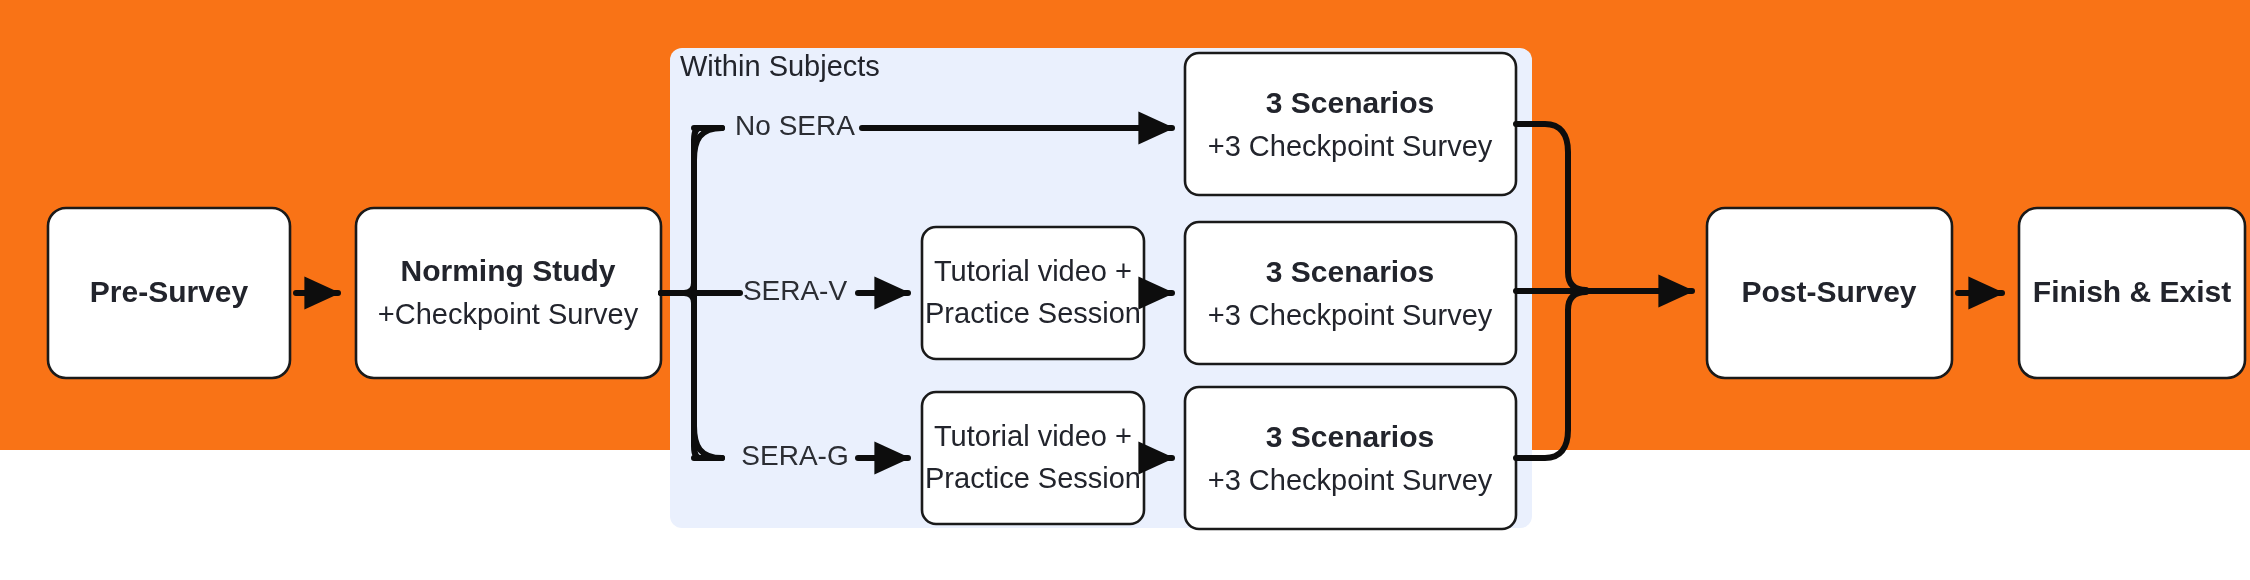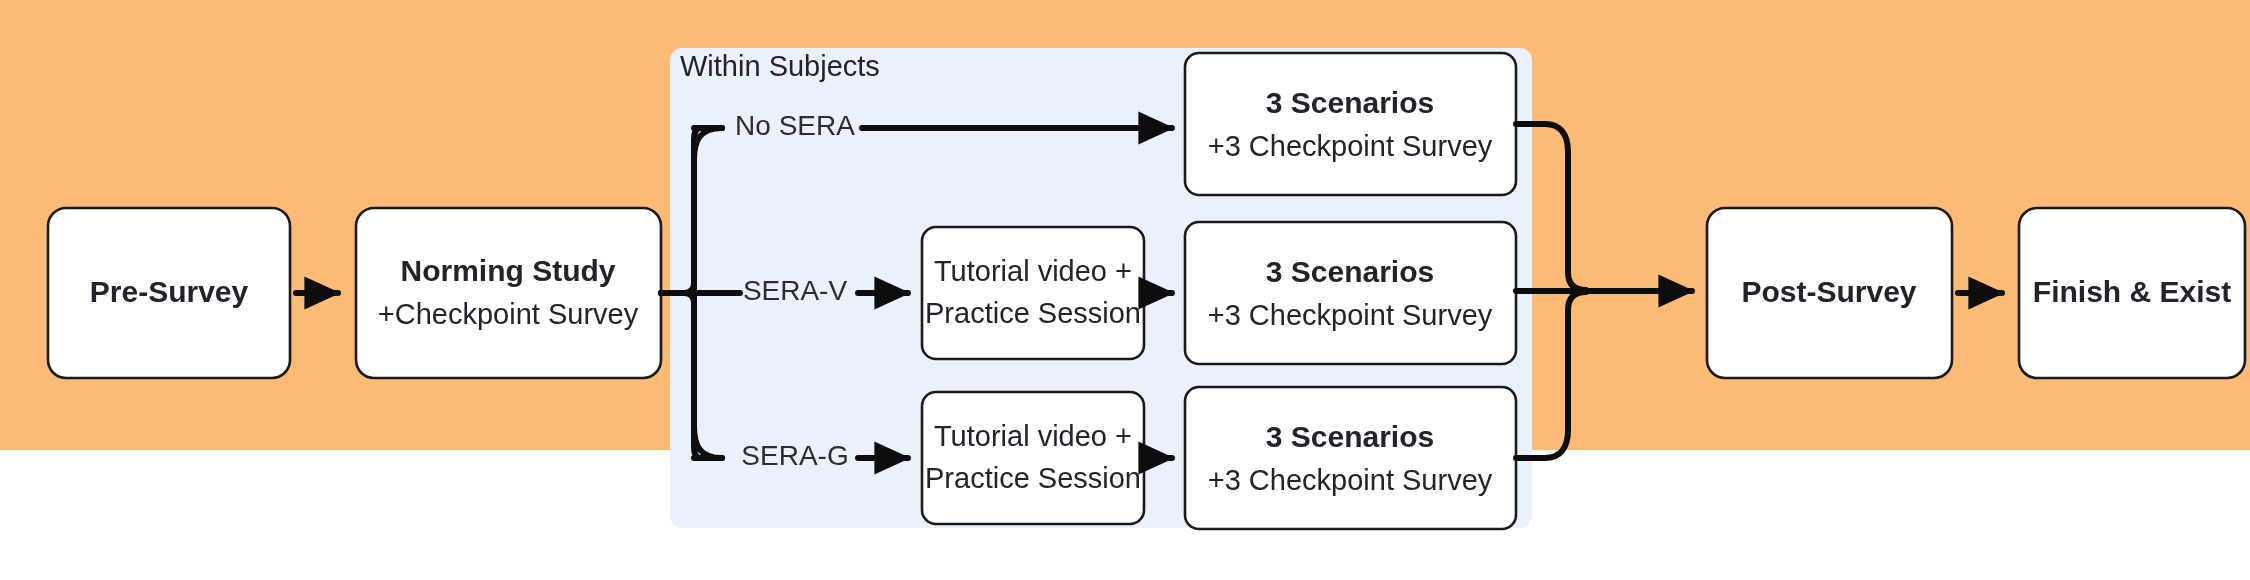--- a/index.html
+++ b/index.html
@@ -10,21 +10,21 @@
   body {
     width: 2250px;
     height: 580px;
     font-family: "Liberation Sans", sans-serif;
     overflow: hidden;
   }
   #diagram-root {
     position: relative;
     width: 2250px;
     height: 450px;
-    background: #fdba74;
+    background: #f97316;
   }
   svg.flow {
     display: block;
     width: 2250px;
     height: 580px;
   }
   .node-rect {
     fill: #ffffff;
     stroke: #1a1a1a;
     stroke-width: 2.6;

